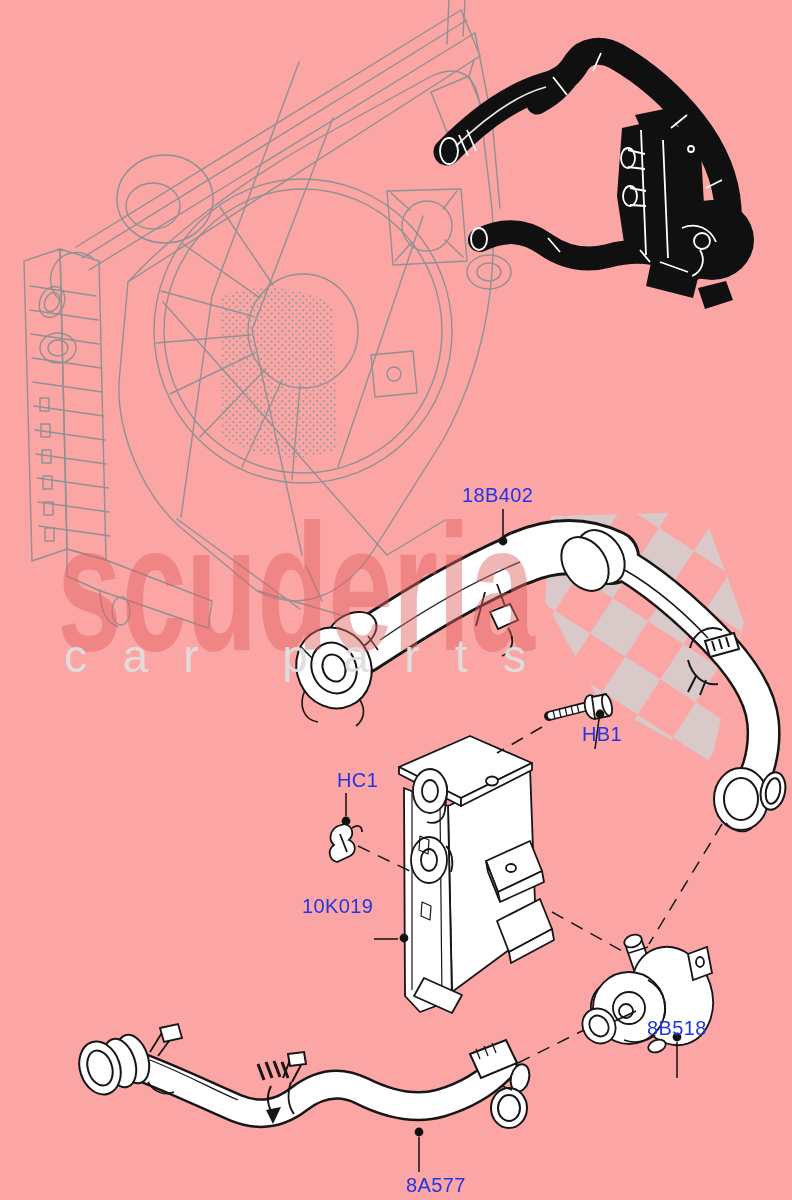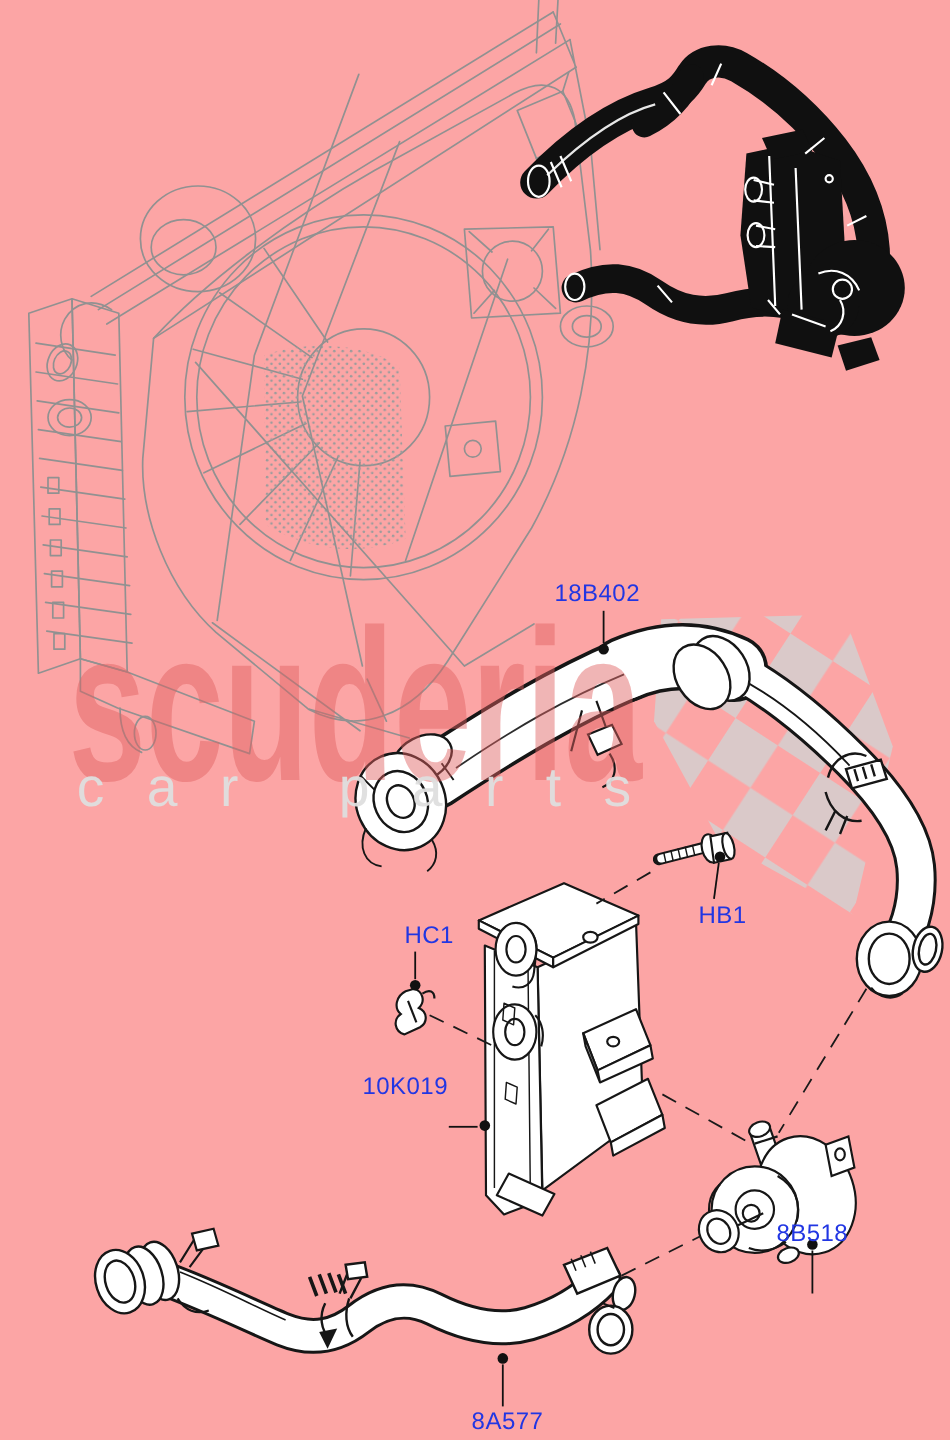--- a/index.html
+++ b/index.html
@@ -265,22 +265,22 @@
         <circle cx="404" cy="938" r="4.4" stroke="none"></circle>
     <circle cx="677" cy="1037" r="4.4" stroke="none"></circle>
         <path d="M677,1042 L677,1078" fill="none"></path>
     <circle cx="419" cy="1132" r="4.4" stroke="none"></circle>
         <path d="M419,1137 L419,1172" fill="none"></path>
   </g>
 </svg>
 
   <div class="part-label" style="left:462px;top:485px">18B402</div>
 
-  <div class="part-label" style="left:582px;top:753px">HB1</div>
+  <div class="part-label" style="left:582px;top:724px">HB1</div>
 
   <div class="part-label" style="left:337px;top:770px">HC1</div>
 
   <div class="part-label" style="left:302px;top:896px">10K019</div>
 
   <div class="part-label" style="left:647px;top:1018px">8B518</div>
 
-  <div class="part-label" style="left:393px;top:1175px">8A577</div>
+  <div class="part-label" style="left:406px;top:1175px">8A577</div>
 </div>
 
 </body></html>

